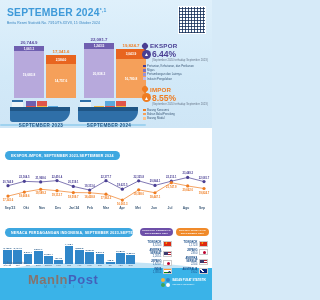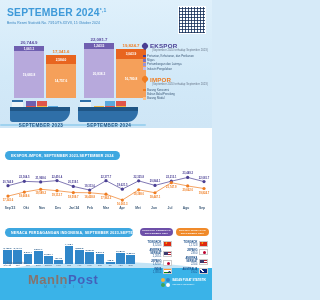--- a/index.html
+++ b/index.html
@@ -184,20 +184,24 @@
     </div>
   </div>
 
   <div class="stats">
 
     <div class="stat exp">
       <div class="ttl">
         <span class="dot-ic"></span>
         <span>EKSPOR</span>
       </div>
+      <div class="pctrow">
+        <span class="arrw">▲</span>
+        <span class="pct">6.44%</span>
+      </div>
       <div class="pctsub">(September 2024 terhadap September 2023)</div>
       <div class="leg">
         <div>
             <i style="background:#4a3f93"></i>
             <span>Pertanian, Kehutanan, dan Perikanan</span>
           </div>
         <div>
             <i style="background:#7b6fc0"></i>
             <span>Migas</span>
           </div>
@@ -209,20 +213,24 @@
             <i style="background:#c3bbe6"></i>
             <span>Industri Pengolahan</span>
           </div>
       </div>
     </div>
 
     <div class="stat imp" style="margin-top:5px;">
       <div class="ttl">
         <span class="dot-ic"></span>
         <span>IMPOR</span>
+      </div>
+      <div class="pctrow">
+        <span class="arrw">▲</span>
+        <span class="pct">8.55%</span>
       </div>
       <div class="pctsub">(September 2024 terhadap September 2023)</div>
       <div class="leg">
         <div>
             <i style="background:#ef7d22"></i>
             <span>Barang Konsumsi</span>
           </div>
         <div>
             <i style="background:#f5a05a"></i>
             <span>Bahan Baku/Penolong</span>

